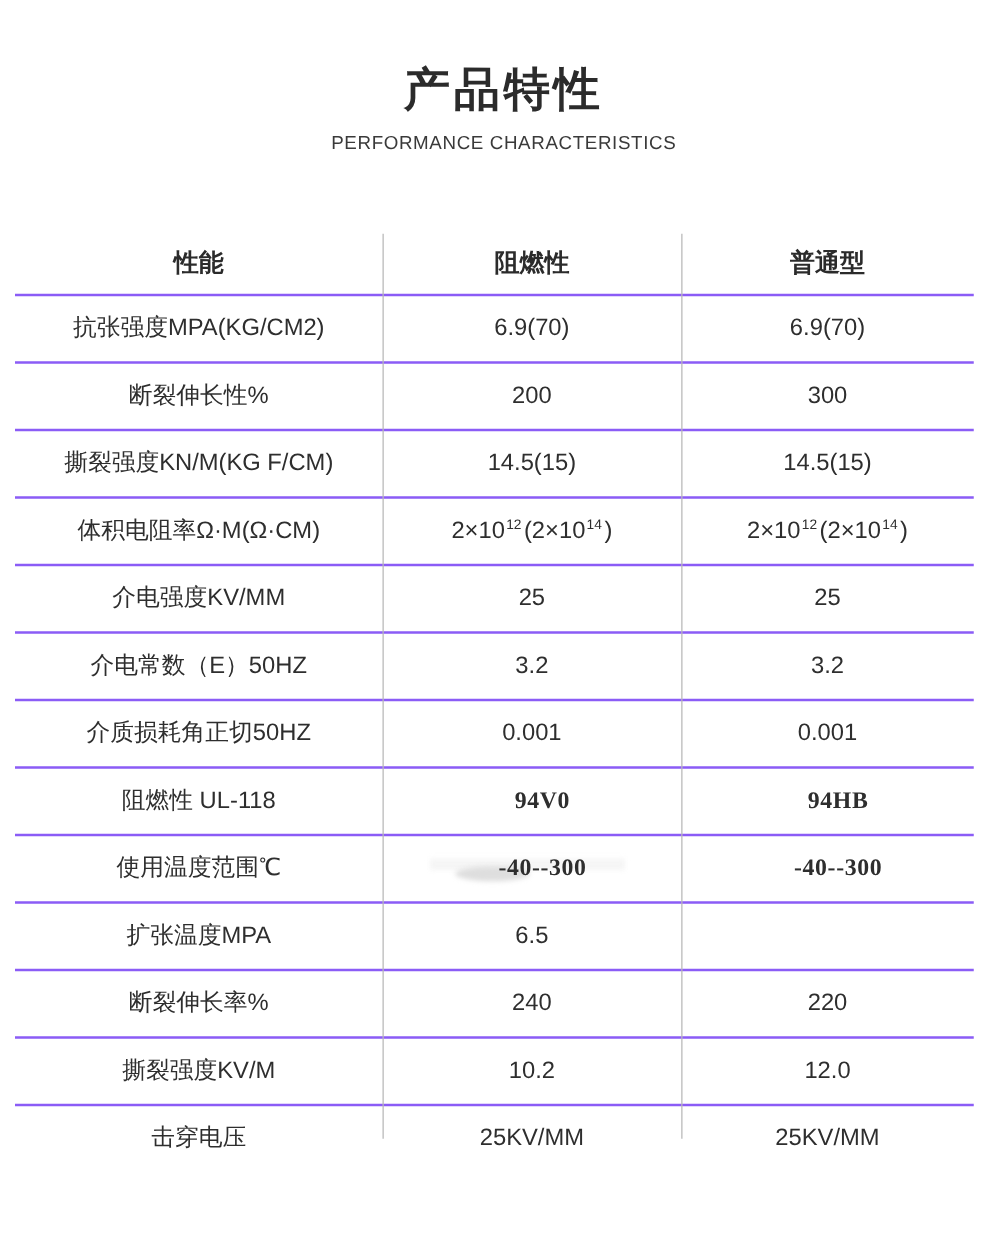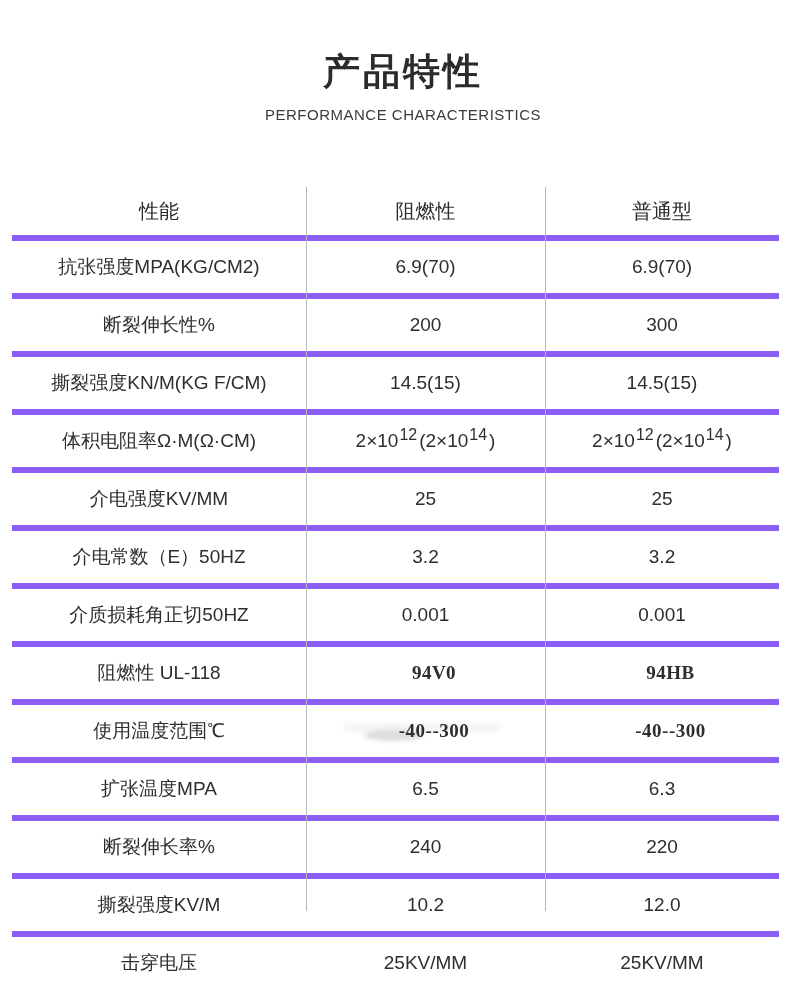--- a/index.html
+++ b/index.html
@@ -38,35 +38,35 @@
     width: 1px; height: 724px;
     background: #b8b8b8;
   }
   .vline-1 { left: 294px; }
   .vline-2 { left: 533px; }
   .row {
     display: grid;
     grid-template-columns: 294px 239px 234px;
     height: 52px;
     align-items: center;
-    border-top: 6px solid #8b5cf6;
+    border-top: 2px solid #8b5cf6;
   }
   .row.thead {
     border-top: none;
     height: 48px;
   }
   .cell {
     text-align: center;
     font-size: 19px;
     line-height: 1.15;
     white-space: nowrap;
   }
-  .thead .cell { font-weight: 400; font-size: 20px; color: #2b2b2b; }
+  .thead .cell { font-weight: 700; font-size: 20px; color: #2b2b2b; }
   .cell sup {
-    font-size: 16px;
+    font-size: 11px;
     vertical-align: super;
     line-height: 0;
     letter-spacing: 0;
     padding: 0 2px 0 1px;
   }
   
   .serif-values .cell.value {
     font-family: "Liberation Serif", serif;
     font-weight: 700;
     letter-spacing: 0.5px;
@@ -149,21 +149,20 @@
         <div class="cell value">94HB</div>
       </div>
       <div class="row serif-values">
         <div class="cell label">使用温度范围℃</div>
         <div class="cell value has-watermark">-40--300</div>
         <div class="cell value">-40--300</div>
       </div>
       <div class="row">
         <div class="cell label">扩张温度MPA</div>
         <div class="cell value">6.5</div>
-        <div class="cell value">6.3</div>
       </div>
       <div class="row">
         <div class="cell label">断裂伸长率%</div>
         <div class="cell value">240</div>
         <div class="cell value">220</div>
       </div>
       <div class="row">
         <div class="cell label">撕裂强度KV/M</div>
         <div class="cell value">10.2</div>
         <div class="cell value">12.0</div>

